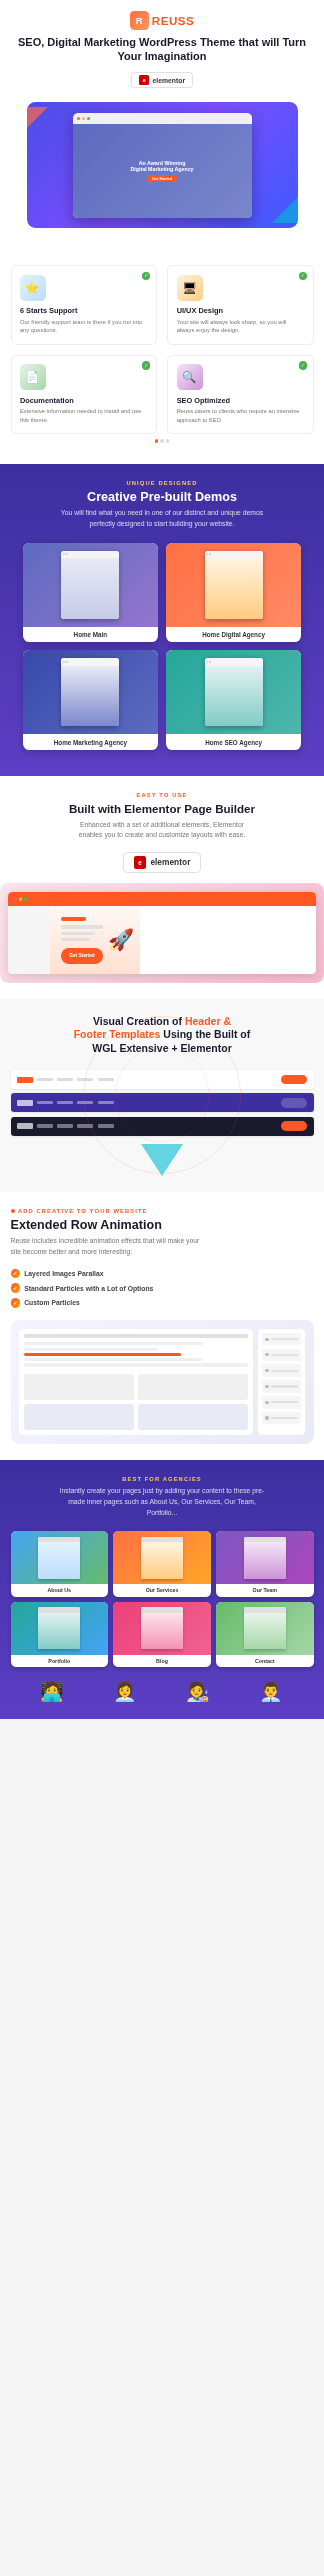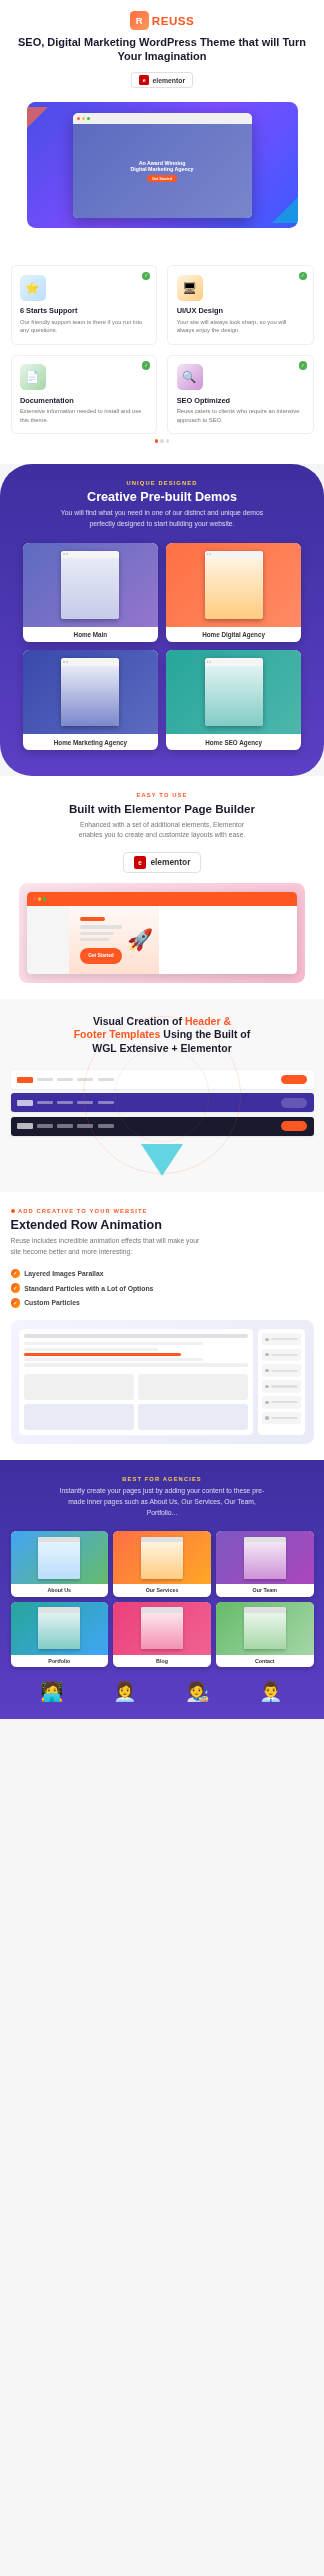--- a/index.html
+++ b/index.html
@@ -124,21 +124,20 @@
       background: #4caf50; border-radius: 50%;
       display: flex; align-items: center; justify-content: center;
       color: #fff; font-size: 4.7px;
     }
 
     
     .demos-section {
       background: linear-gradient(180deg, #3d2fa0 0%, #5c3fc4 100%);
       padding: 16px 23px;
       text-align: center;
-      border-radius: 32px;
     }
     .section-tag {
       font-size: 5.8px; font-weight: 700; color: #ffcc44; letter-spacing: 1.1px;
       text-transform: uppercase; margin-bottom: 4.2px;
     }
     .section-title {
       font-size: 12.6px; font-weight: 800; color: #fff; margin-bottom: 4.2px;
     }
     .section-desc { font-size: 6.8px; color: rgba(255,255,255,0.8); line-height: 1.6; margin-bottom: 12.6px; max-width: 210px; margin-left: auto; margin-right: auto; }
     .demos-grid {
@@ -174,21 +173,21 @@
     .mini-dot { width: 1.6px; height: 1.6px; border-radius: 50%; background: #ccc; }
     .mini-body { background: linear-gradient(180deg,#e8eaf6,#c5cae9); height: 61px; }
     .mini-body.orange-grad { background: linear-gradient(180deg,#fff3e0,#ffcc80); }
     .mini-body.teal-grad { background: linear-gradient(180deg,#e0f2f1,#80cbc4); }
     .mini-body.dark-grad { background: linear-gradient(180deg,#e8eaf6,#7986cb); }
     .demo-label { padding: 4.2px; font-size: 6.3px; font-weight: 700; color: #333; text-align: center; }
 
     
     .elementor-section {
       background: #fff;
-      padding: 16px 19px;
+      padding: 16px 0;
       text-align: center;
     }
     .section-tag-dark { font-size: 5.8px; font-weight: 700; color: #ff5722; letter-spacing: 1.1px; text-transform: uppercase; margin-bottom: 4.2px; }
     .section-title-dark { font-size: 11.6px; font-weight: 800; color: #1a1a2e; margin-bottom: 4.2px; }
     .section-desc-dark { font-size: 6.8px; color: #777; line-height: 1.6; margin-bottom: 10.5px; max-width: 189px; margin-left: auto; margin-right: auto; }
     .el-logo-big {
       display: inline-flex; align-items: center; gap: 4.2px;
       background: #fff; border: 1.1px solid #e0e0e0; border-radius: 4.2px;
       padding: 3.2px 9.5px; margin-bottom: 10.5px;
     }

